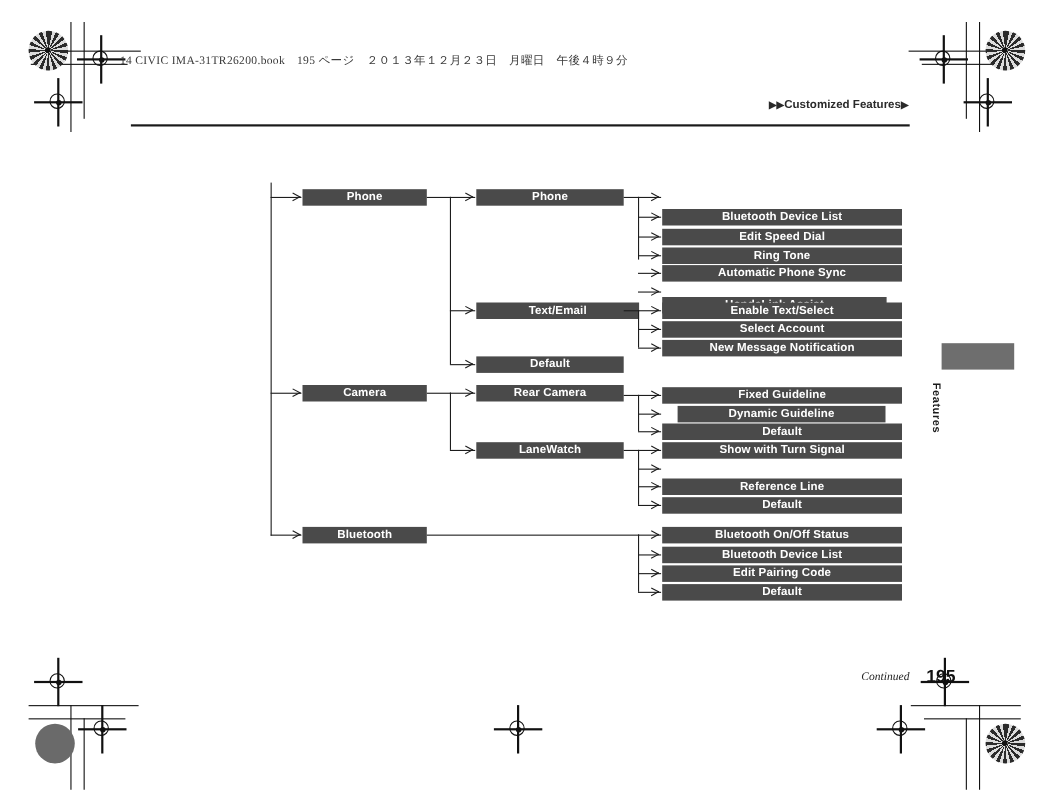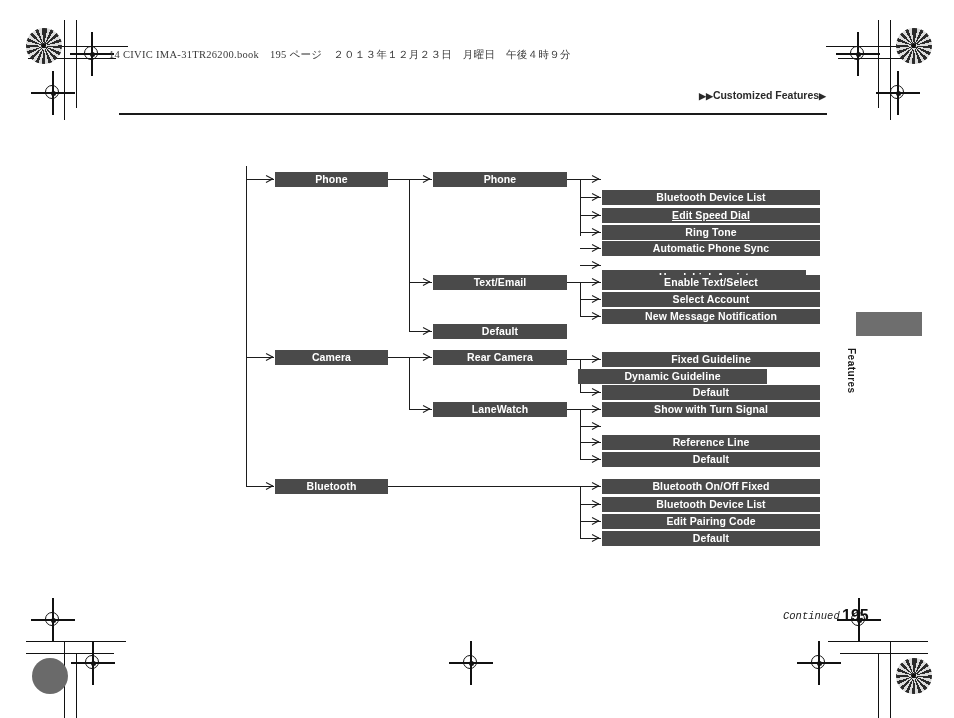--- a/index.html
+++ b/index.html
@@ -49,21 +49,21 @@
   .sidetab{position:absolute;left:856px;top:312px;width:66px;height:24px;background:#6e6e6e;}
   .sidelabel{
     position:absolute;left:839px;top:336px;width:24px;height:70px;
     font-size:10px;font-weight:bold;color:#1a1a1a;
     writing-mode:vertical-rl;text-orientation:mixed;
     display:flex;align-items:center;justify-content:center;letter-spacing:.5px;
   }
 
   
   .continued{
-    position:absolute;left:783px;top:610px;font-family:Liberation Mono, monospace;
+    position:absolute;left:783px;top:610px;font-family:Liberation Serif, serif;
     font-style:italic;font-size:10.5px;color:#222;text-align:center;
   }
   .pageno{position:absolute;left:842px;top:607px;font-size:16px;font-weight:bold;color:#111;}
 
   
   .chart{position:absolute;left:0;top:0;width:954px;height:718px;}
   .node{
     position:absolute;background:#4a4a4a;color:#ffffff;
     font-size:10.5px;font-weight:bold;text-align:center;
     display:flex;align-items:center;justify-content:center;
@@ -218,21 +218,21 @@
     <div class="arrow open" style="left:423px;top:327px;"></div>
 
     <div class="ln-h" style="left:388px;top:357px;width:22px;"></div>
     <div class="ln-v" style="left:409px;top:357px;height:52px;"></div>
     <div class="ln-h" style="left:409px;top:357px;width:23px;"></div>
     <div class="arrow open" style="left:423px;top:353px;"></div>
     <div class="ln-h" style="left:409px;top:409px;width:23px;"></div>
     <div class="arrow open" style="left:423px;top:405px;"></div>
 
     <div class="node" style="left:433px;top:172px;width:134px;height:15px;">Phone</div>
-    <div class="node" style="left:433px;top:275px;width:134px;height:15px;">Text/Email</div>
+    <div class="node" style="left:433px;top:275px;width:148px;height:15px;">Text/Email</div>
     <div class="node" style="left:433px;top:324px;width:134px;height:15px;">Default</div>
     <div class="node" style="left:433px;top:350px;width:134px;height:15px;">Rear Camera</div>
     <div class="node" style="left:433px;top:402px;width:134px;height:15px;">LaneWatch</div>
 
     <div class="ln-h" style="left:567px;top:179px;width:14px;"></div>
     <div class="ln-v" style="left:580px;top:179px;height:57px;"></div>
     <div class="ln-h" style="left:580px;top:179px;width:21px;"></div>
     <div class="arrow open" style="left:592px;top:175px;"></div>
     <div class="ln-h" style="left:580px;top:197px;width:21px;"></div>
     <div class="arrow open" style="left:592px;top:193px;"></div>
@@ -279,34 +279,34 @@
     <div class="ln-h" style="left:580px;top:486px;width:21px;"></div>
     <div class="arrow open" style="left:592px;top:482px;"></div>
     <div class="ln-h" style="left:580px;top:504px;width:21px;"></div>
     <div class="arrow open" style="left:592px;top:500px;"></div>
     <div class="ln-h" style="left:580px;top:521px;width:21px;"></div>
     <div class="arrow open" style="left:592px;top:517px;"></div>
     <div class="ln-h" style="left:580px;top:538px;width:21px;"></div>
     <div class="arrow open" style="left:592px;top:534px;"></div>
 
     <div class="node" style="left:602px;top:190px;width:218px;height:15px;">Bluetooth Device List</div>
-    <div class="node" style="left:602px;top:208px;width:218px;height:15px;text-decoration:underline;">Edit Speed Dial</div>
+    <div class="node" style="left:602px;top:208px;width:218px;height:15px;">Edit Speed Dial</div>
     <div class="node" style="left:602px;top:225px;width:218px;height:15px;">Ring Tone</div>
     <div class="node" style="left:602px;top:241px;width:218px;height:15px;">Automatic Phone Sync</div>
     <div class="node" style="left:602px;top:270px;width:204px;height:15px;">HondaLink Assist</div>
     <div class="node" style="left:602px;top:275px;width:218px;height:15px;">Enable Text/Select</div>
     <div class="node" style="left:602px;top:292px;width:218px;height:15px;">Select Account</div>
     <div class="node" style="left:602px;top:309px;width:218px;height:15px;">New Message Notification</div>
 
     <div class="node" style="left:602px;top:352px;width:218px;height:15px;">Fixed Guideline</div>
-    <div class="node" style="left:578px;top:369px;width:189px;height:15px;text-align:right;">Dynamic Guideline</div>
+    <div class="node" style="left:616px;top:369px;width:189px;height:15px;text-align:right;">Dynamic Guideline</div>
     <div class="node" style="left:602px;top:385px;width:218px;height:15px;">Default</div>
     <div class="node" style="left:602px;top:402px;width:218px;height:15px;">Show with Turn Signal</div>
     <div class="node" style="left:602px;top:435px;width:218px;height:15px;">Reference Line</div>
     <div class="node" style="left:602px;top:452px;width:218px;height:15px;">Default</div>
 
-    <div class="node" style="left:602px;top:479px;width:218px;height:15px;">Bluetooth On/Off Fixed</div>
+    <div class="node" style="left:602px;top:479px;width:218px;height:15px;">Bluetooth On/Off Status</div>
     <div class="node" style="left:602px;top:497px;width:218px;height:15px;">Bluetooth Device List</div>
     <div class="node" style="left:602px;top:514px;width:218px;height:15px;">Edit Pairing Code</div>
     <div class="node" style="left:602px;top:531px;width:218px;height:15px;">Default</div>
 
   </div>
 </div>
 
 </body></html>

